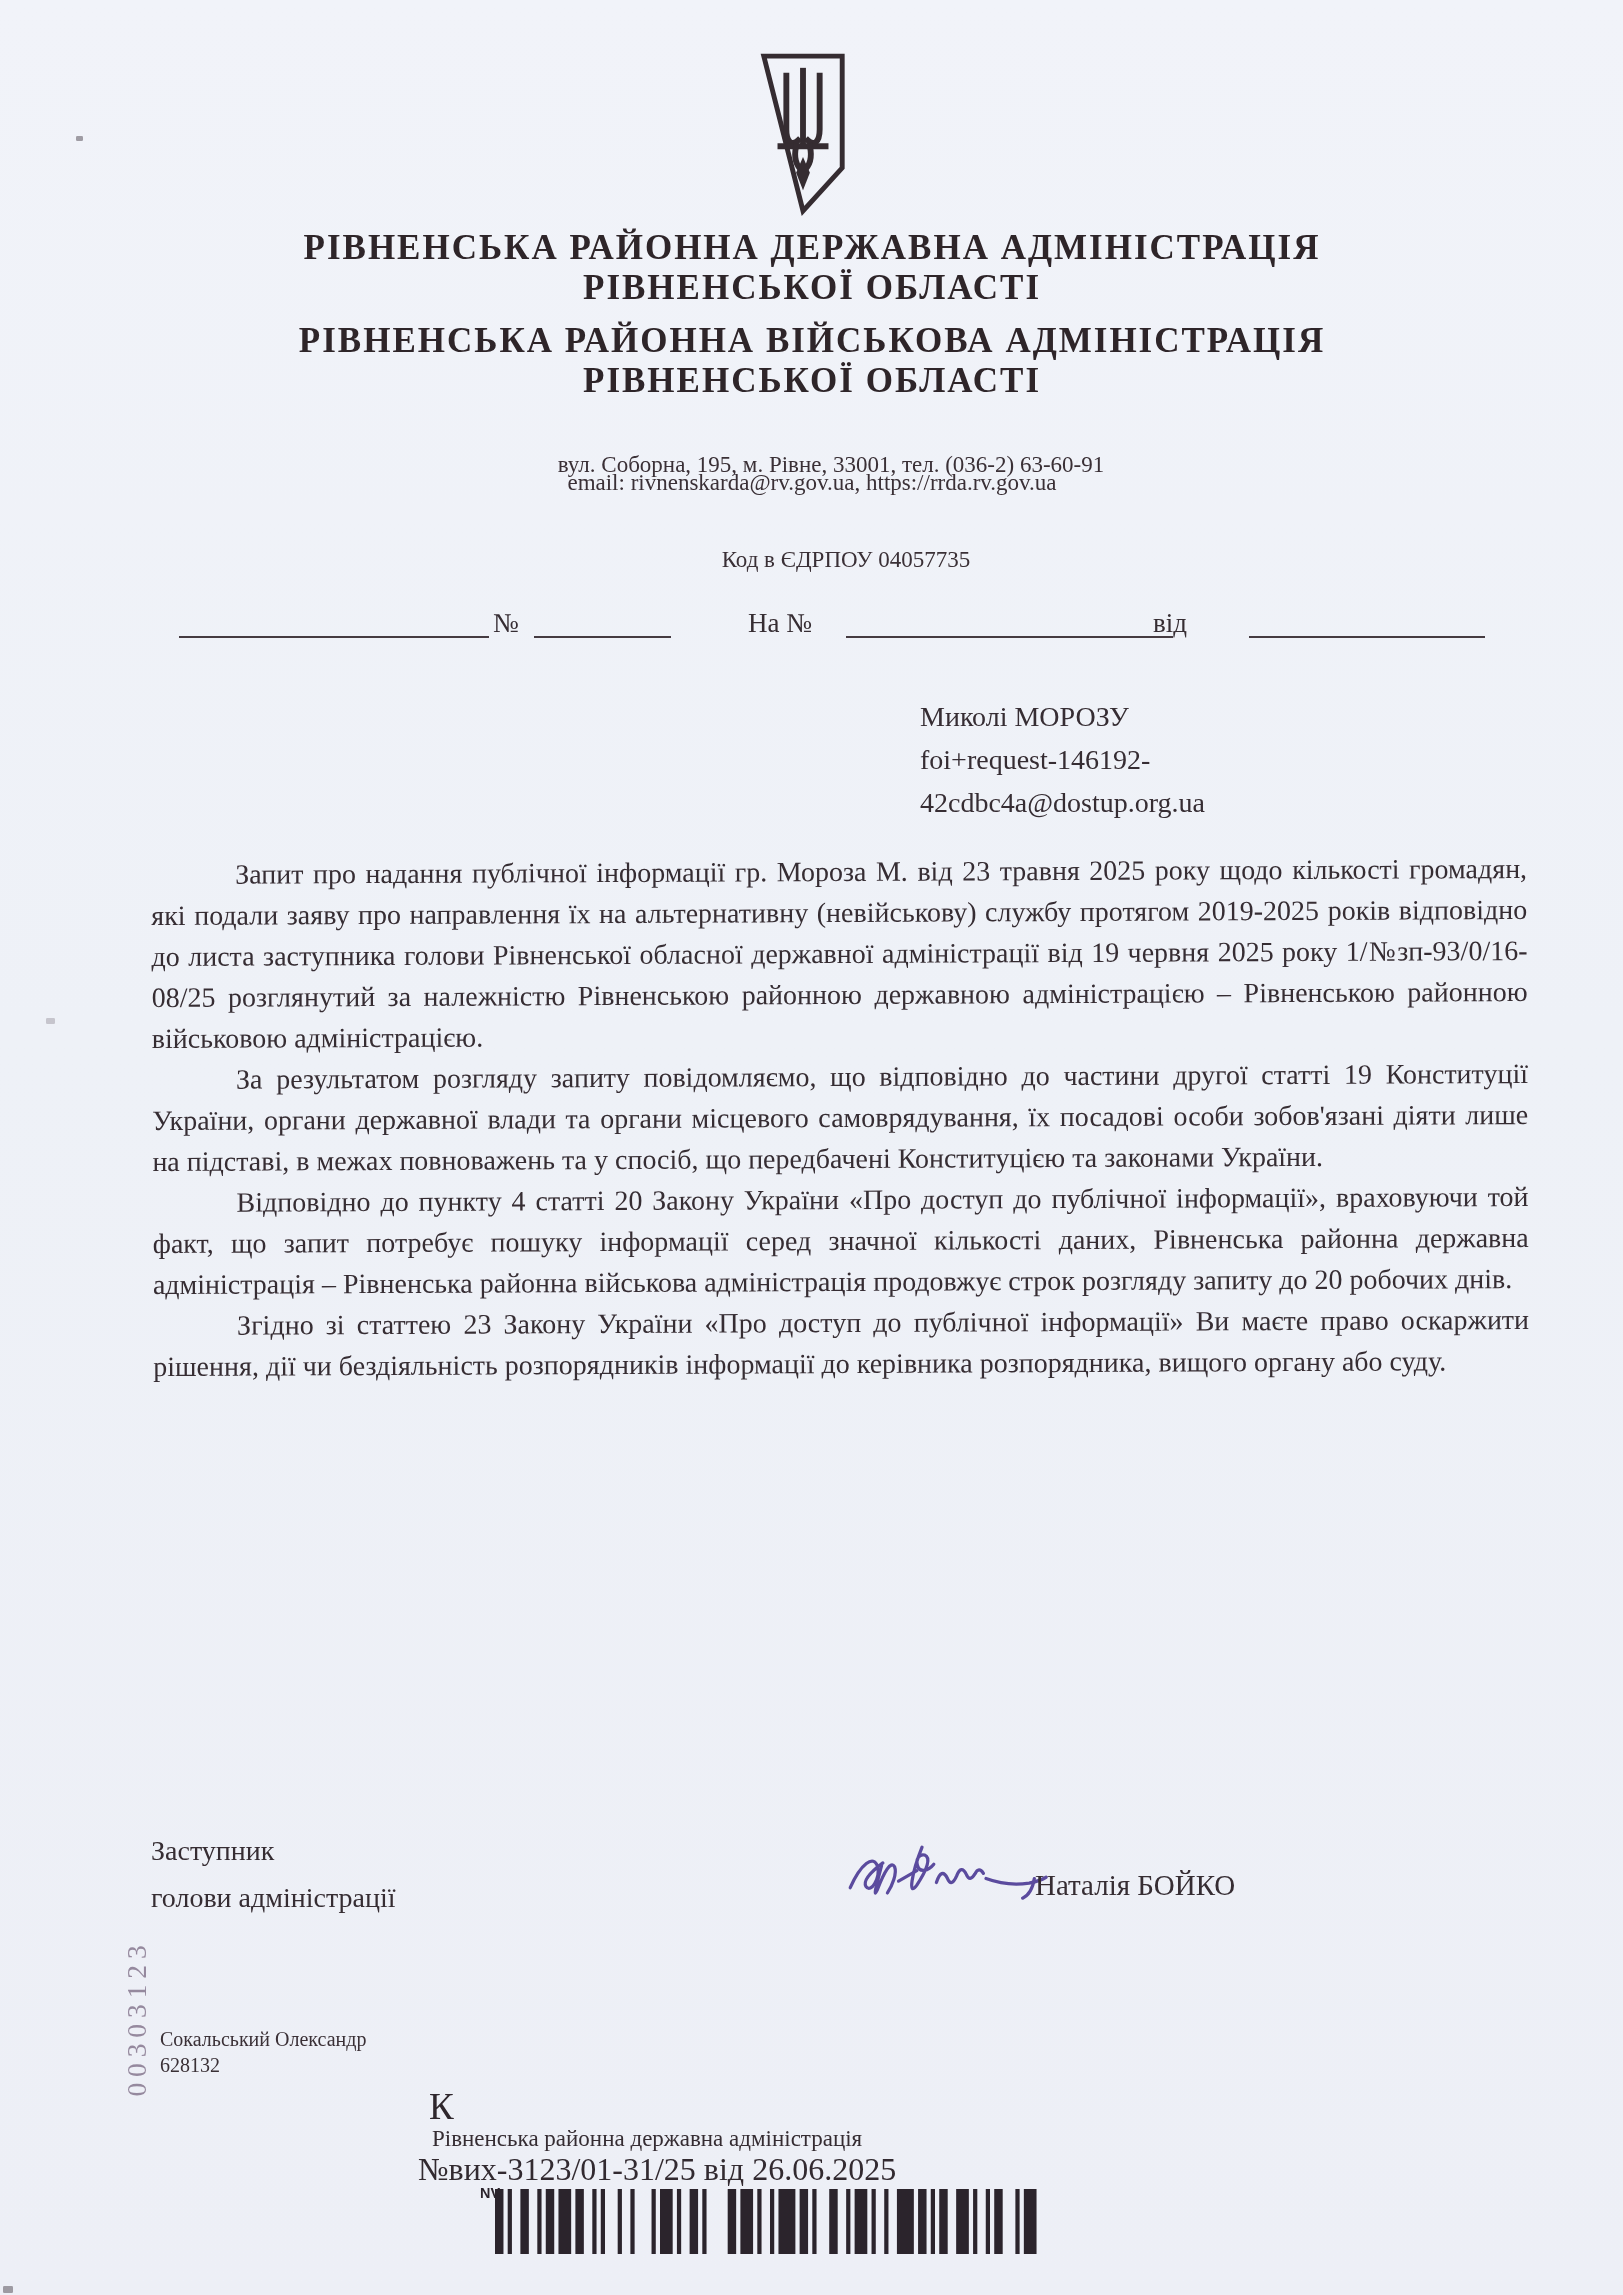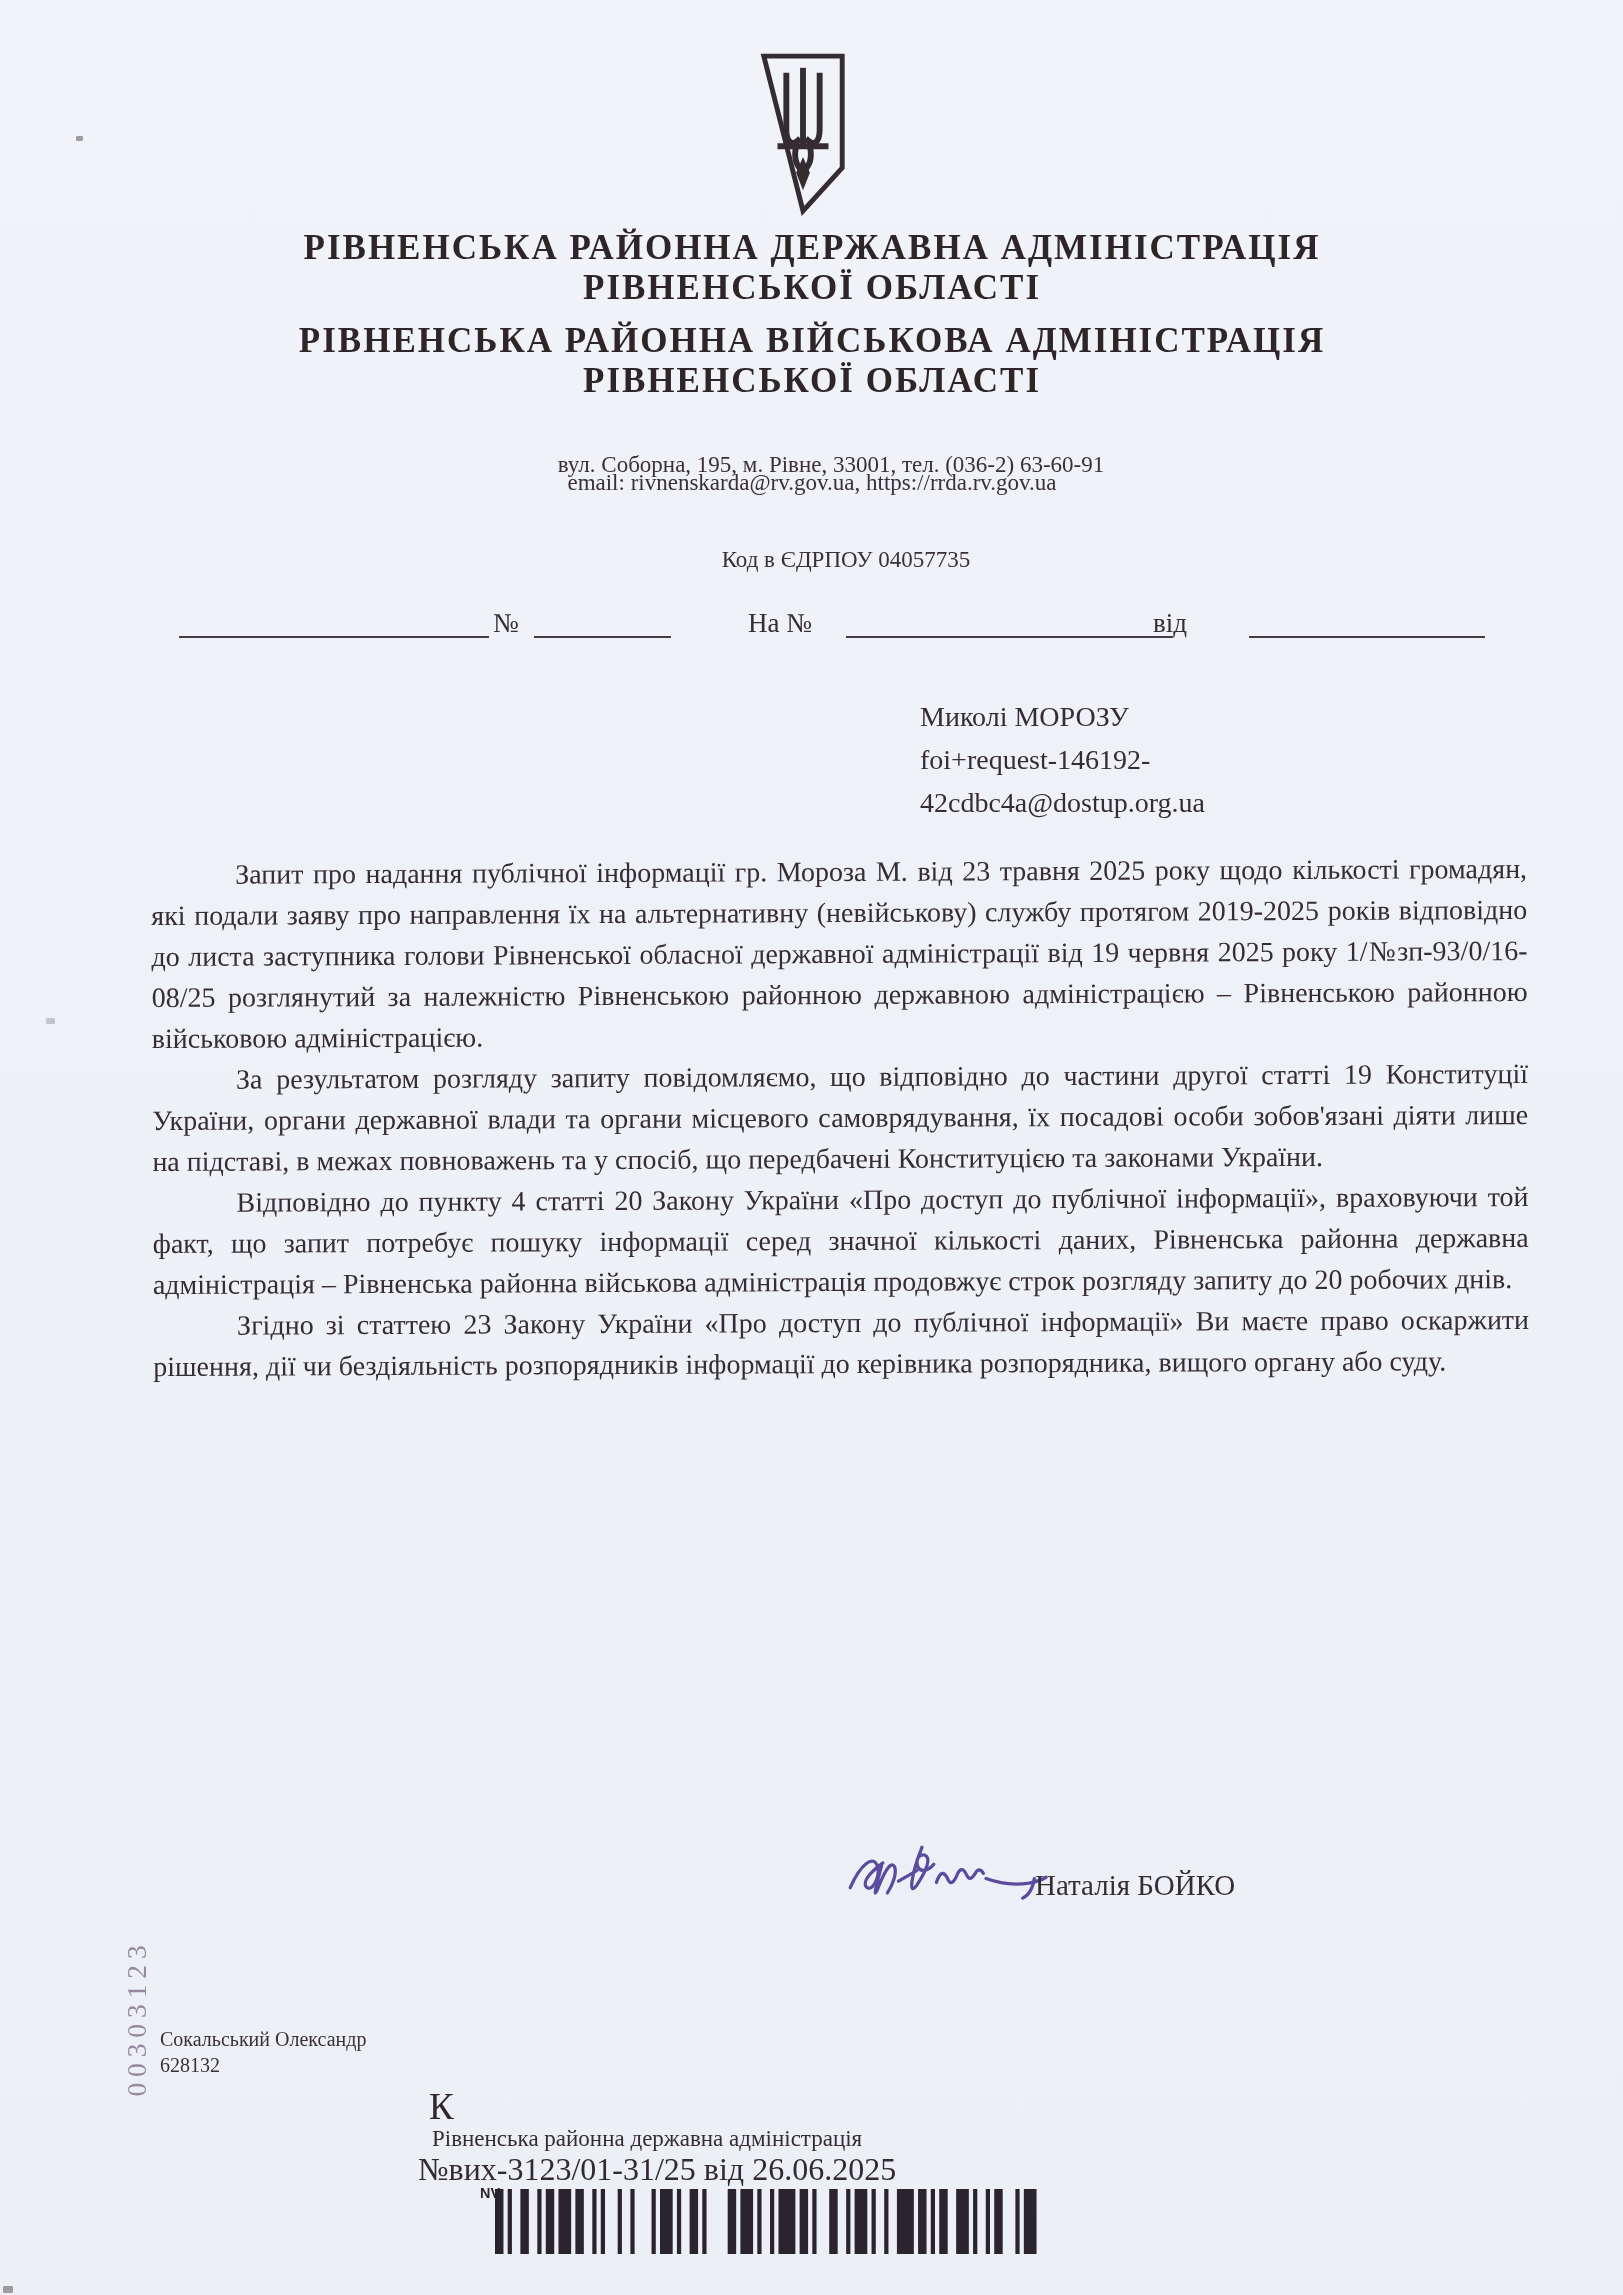--- a/index.html
+++ b/index.html
@@ -101,20 +101,24 @@
     <div>42cdbc4a@dostup.org.ua</div>
   </div>
 
   <div class="abs bodytext">
     <p>Запит про надання публічної інформації гр. Мороза М. від 23 травня 2025 року щодо кількості громадян, які подали заяву про направлення їх на альтернативну (невійськову) службу протягом 2019-2025 років відповідно до листа заступника голови Рівненської обласної державної адміністрації від 19 червня 2025 року 1/№зп-93/0/16-08/25 розглянутий за належністю Рівненською районною державною адміністрацією – Рівненською районною військовою адміністрацією.</p>
     <p>За результатом розгляду запиту повідомляємо, що відповідно до частини другої статті 19 Конституції України, органи державної влади та органи місцевого самоврядування, їх посадові особи зобов'язані діяти лише на підставі, в межах повноважень та у спосіб, що передбачені Конституцією та законами України.</p>
     <p>Відповідно до пункту 4 статті 20 Закону України «Про доступ до публічної інформації», враховуючи той факт, що запит потребує пошуку інформації серед значної кількості даних, Рівненська районна державна адміністрація – Рівненська районна військова адміністрація продовжує строк розгляду запиту до 20 робочих днів.</p>
     <p>Згідно зі статтею 23 Закону України «Про доступ до публічної інформації» Ви маєте право оскаржити рішення, дії чи бездіяльність розпорядників інформації до керівника розпорядника, вищого органу або суду.</p>
   </div>
 
+  <div class="abs sig-pos">
+    <div>Заступник</div>
+    <div>голови адміністрації</div>
+  </div>
 
   <svg class="abs sig-svg" viewBox="0 0 360 170">
     <g fill="none" stroke="#5b4b9e" stroke-width="5" stroke-linecap="round" stroke-linejoin="round">
       <path d="M18,96 C34,60 54,44 60,64 C64,80 50,106 42,94 C37,85 52,70 68,58"></path>
       <path d="M66,62 C58,92 52,116 60,98 C70,72 80,54 86,64 C90,74 82,94 75,104"></path>
       <path d="M92,86 L120,70"></path>
       <path d="M128,34 C112,74 106,112 120,92 C136,68 142,50 132,46 C124,44 118,52 121,62 C124,74 138,70 146,60"></path>
       <path d="M150,88 q8,-24 17,-6 q6,14 14,-4 q7,-18 15,-2 q5,12 13,-1 q6,-12 13,-1"></path>
       <path d="M226,82 q32,12 66,7 q16,-3 26,-9"></path>
       <path d="M300,82 q-4,24 -18,30"></path>

